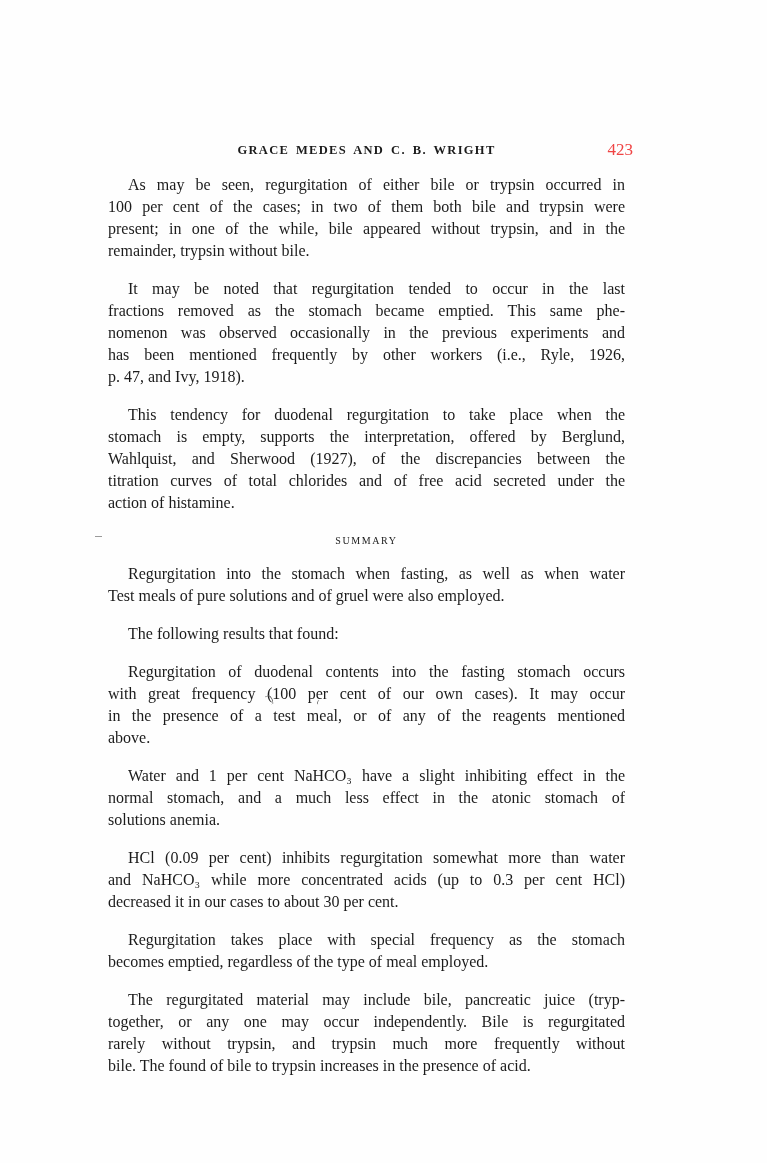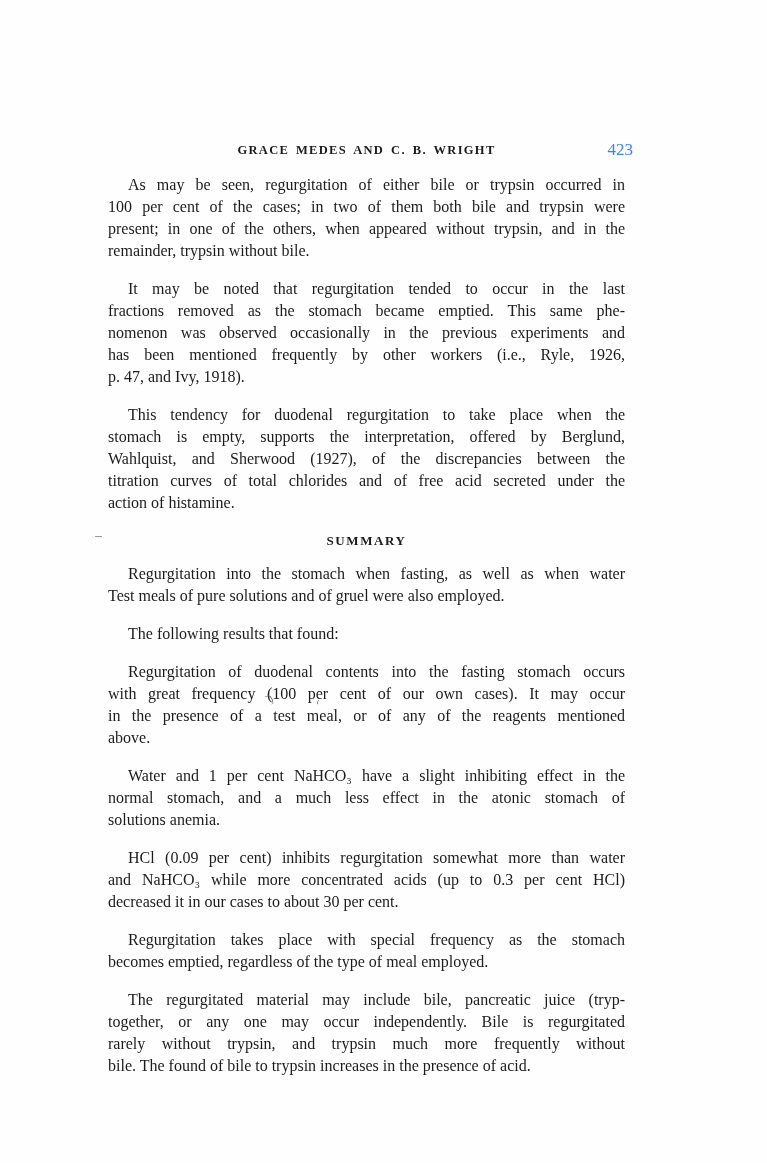--- a/index.html
+++ b/index.html
@@ -20,42 +20,42 @@
     position: absolute; left: 108px; top: 140px; width: 517px; height: 20px;
   }
   .running-title {
     display: block; text-align: center;
     font-size: 12.5px; letter-spacing: 1.3px; word-spacing: 2.5px;
     color: #1b1b1b; line-height: 20px;
     font-weight: bold;
   }
   .page-number {
     position: absolute; right: -8px; top: 0px;
-    font-size: 17px; line-height: 20px; color: #3b82f6; font-family: Liberation Serif, serif;
+    font-size: 17px; line-height: 20px; color: #ef4444; font-family: Liberation Serif, serif;
   }
 
   
   .document-body {
     position: absolute; left: 108px; top: 174px; width: 517px;
     font-size: 16px; line-height: 22px; color: #1b1b1b;
   }
   .para { margin: 0; }
   .ln {
     text-align: justify;
     text-align-last: justify;
     overflow: hidden; white-space: nowrap;
   }
   .ln.last { text-align-last: left; }
   .ln.first { text-indent: 20px; }
 
   .section-heading {
     margin: 10px 0 11px 0;
     text-align: center;
-    font-size: 13px; letter-spacing: 1.6px;
-    font-weight: bold;
+    font-size: 10px; letter-spacing: 1.6px;
+    font-weight: normal;
     line-height: 22px;
     color: #1b1b1b;
   }
 
   
   .speck { position: absolute; pointer-events: none; }
   .speck-dash { left: 95px; top: 536px; width: 7px; height: 0; border-top: 1.5px solid #9a9a9a; }
   .speck-squiggle {
     left: 266px; top: 695px; width: 6px; height: 9px;
     border-right: 1.5px solid #6f6f6f; border-top: 1.5px solid #6f6f6f;
@@ -76,21 +76,21 @@
     <span class="running-title">GRACE MEDES AND C. B. WRIGHT</span>
     <span class="page-number">423</span>
   </div>
 
   <div class="document-body">
 
     <p class="para">
       </p>
       <div class="ln first">As may be seen, regurgitation of either bile or trypsin occurred in</div>
       <div class="ln">100 per cent of the cases; in two of them both bile and trypsin were</div>
-      <div class="ln">present; in one of the others, when appeared without trypsin, and in the</div>
+      <div class="ln">present; in one of the while, bile appeared without trypsin, and in the</div>
       <div class="ln last">remainder, trypsin without bile.</div>
     <p></p>
 
     <p class="para">
       </p>
       <div class="ln first">It may be noted that regurgitation tended to occur in the last</div>
       <div class="ln">fractions removed as the stomach became emptied. This same phe-</div>
       <div class="ln">nomenon was observed occasionally in the previous experiments and</div>
       <div class="ln">has been mentioned frequently by other workers (i.e., Ryle, 1926,</div>
       <div class="ln last">p. 47, and Ivy, 1918).</div>

